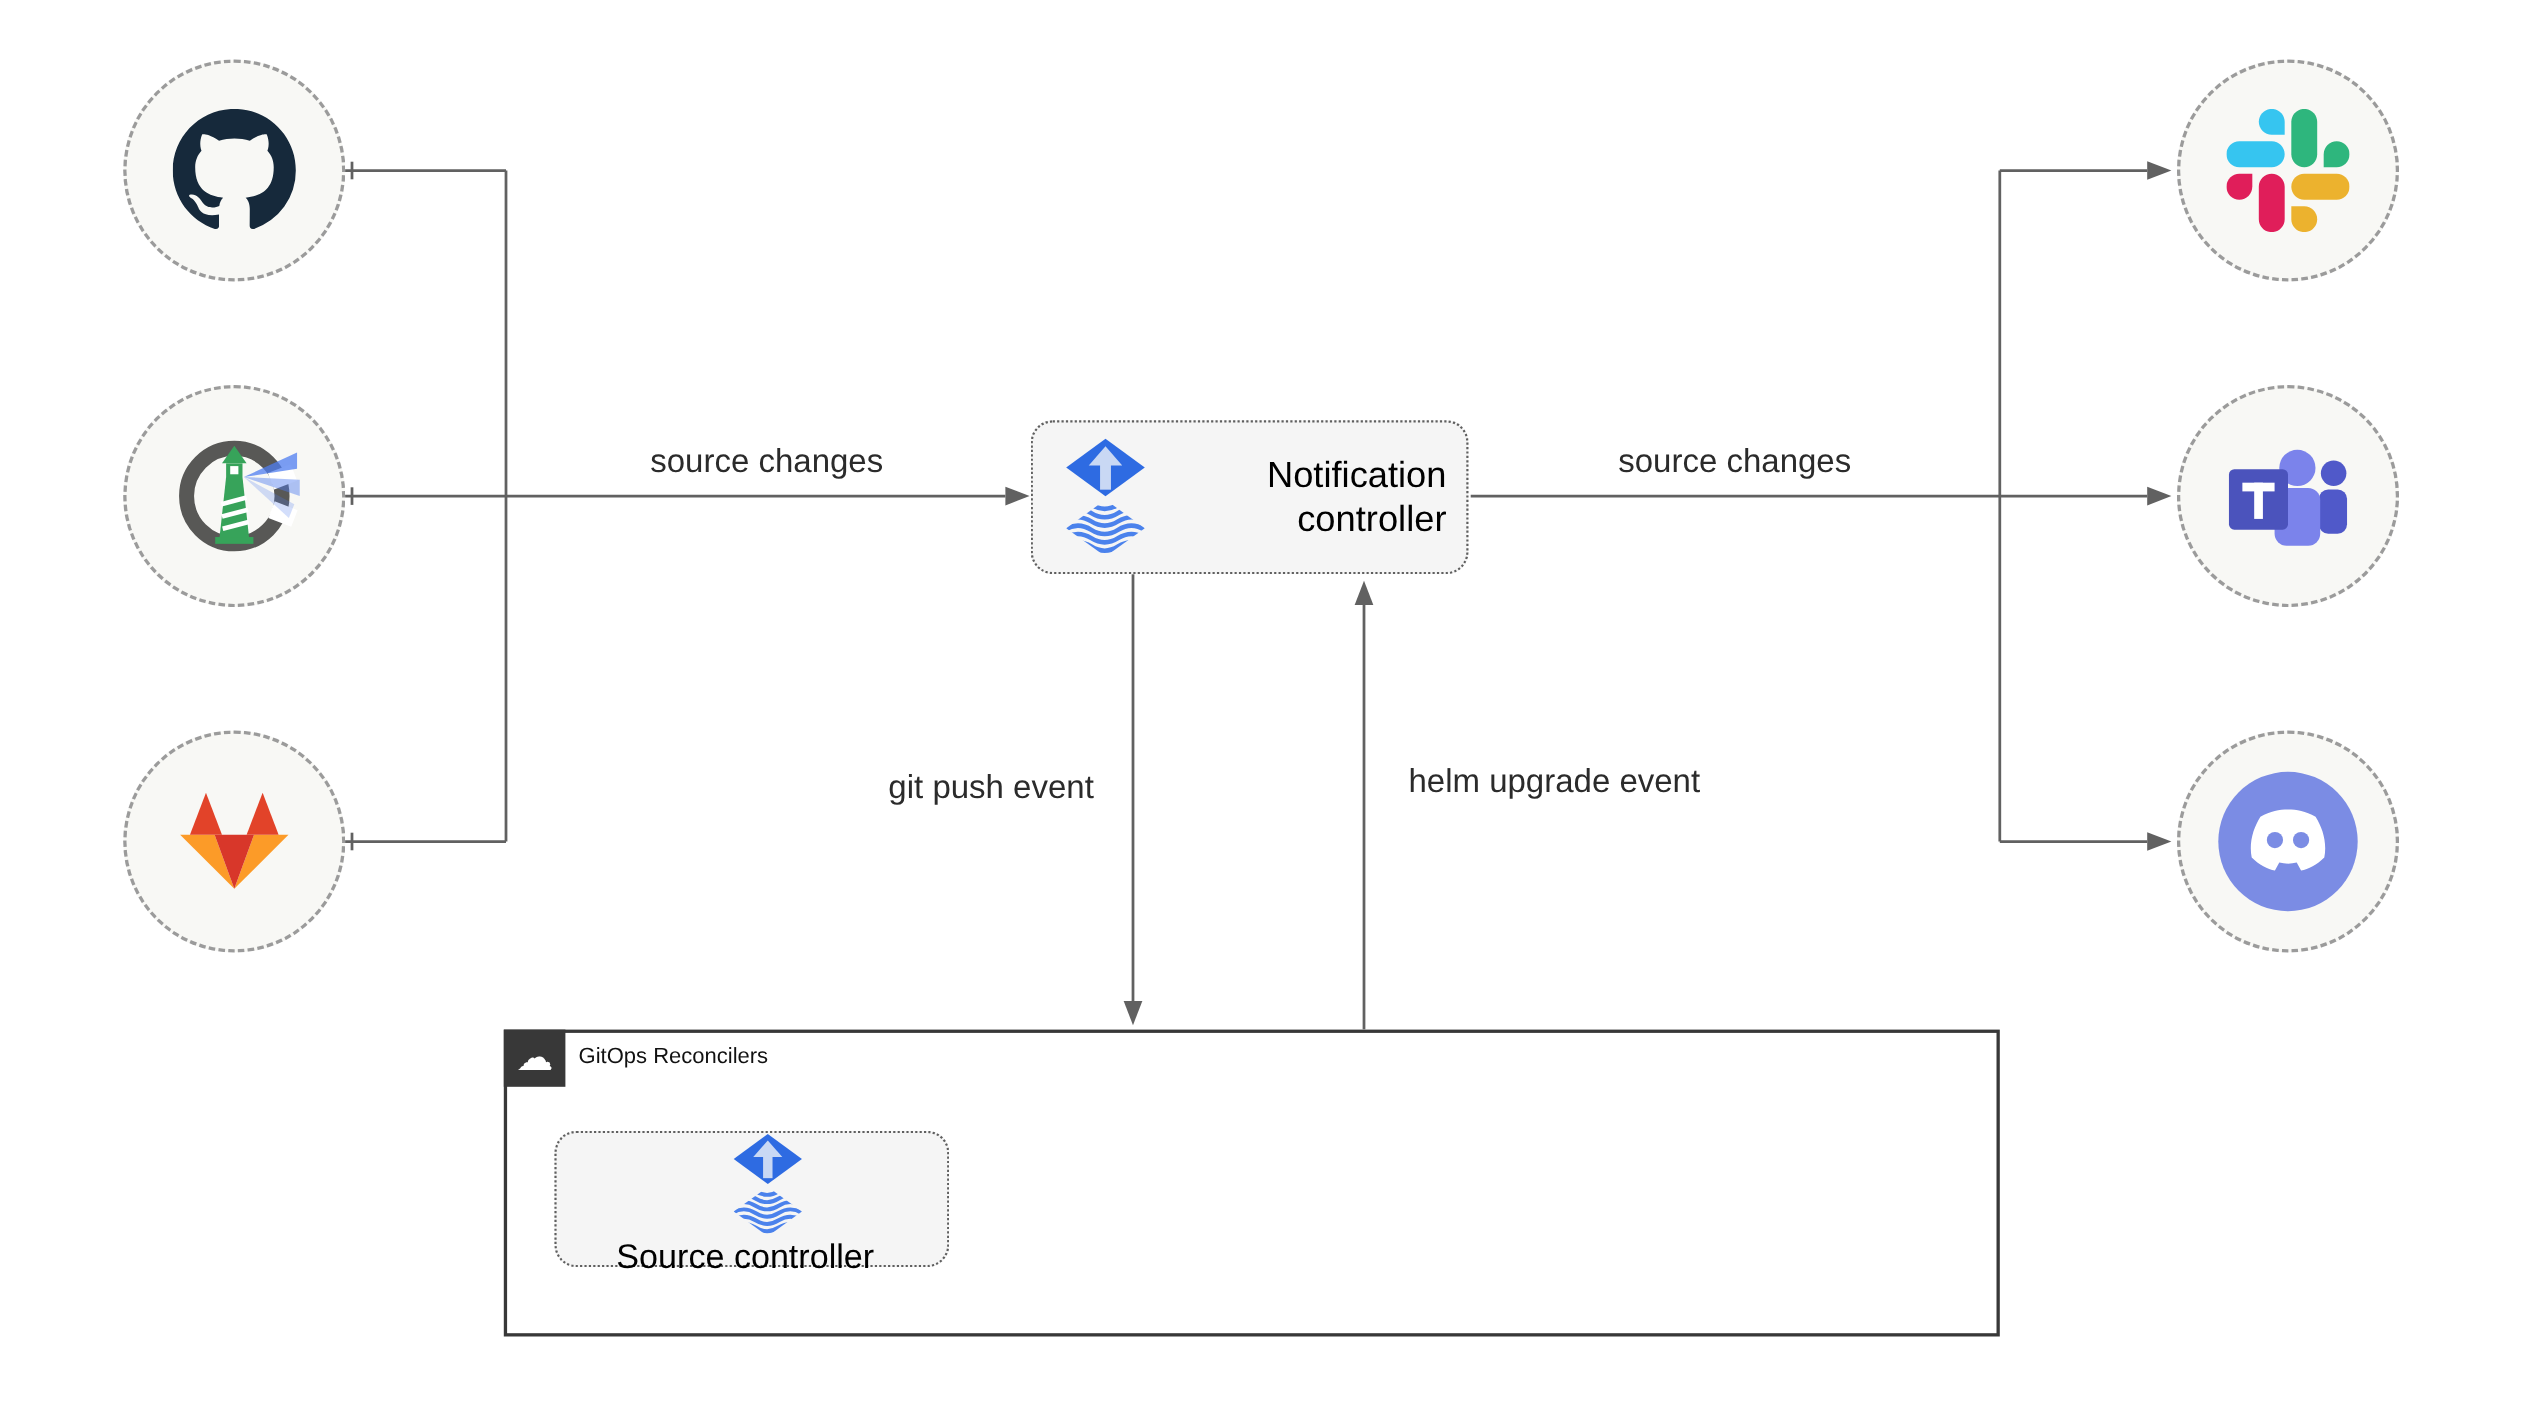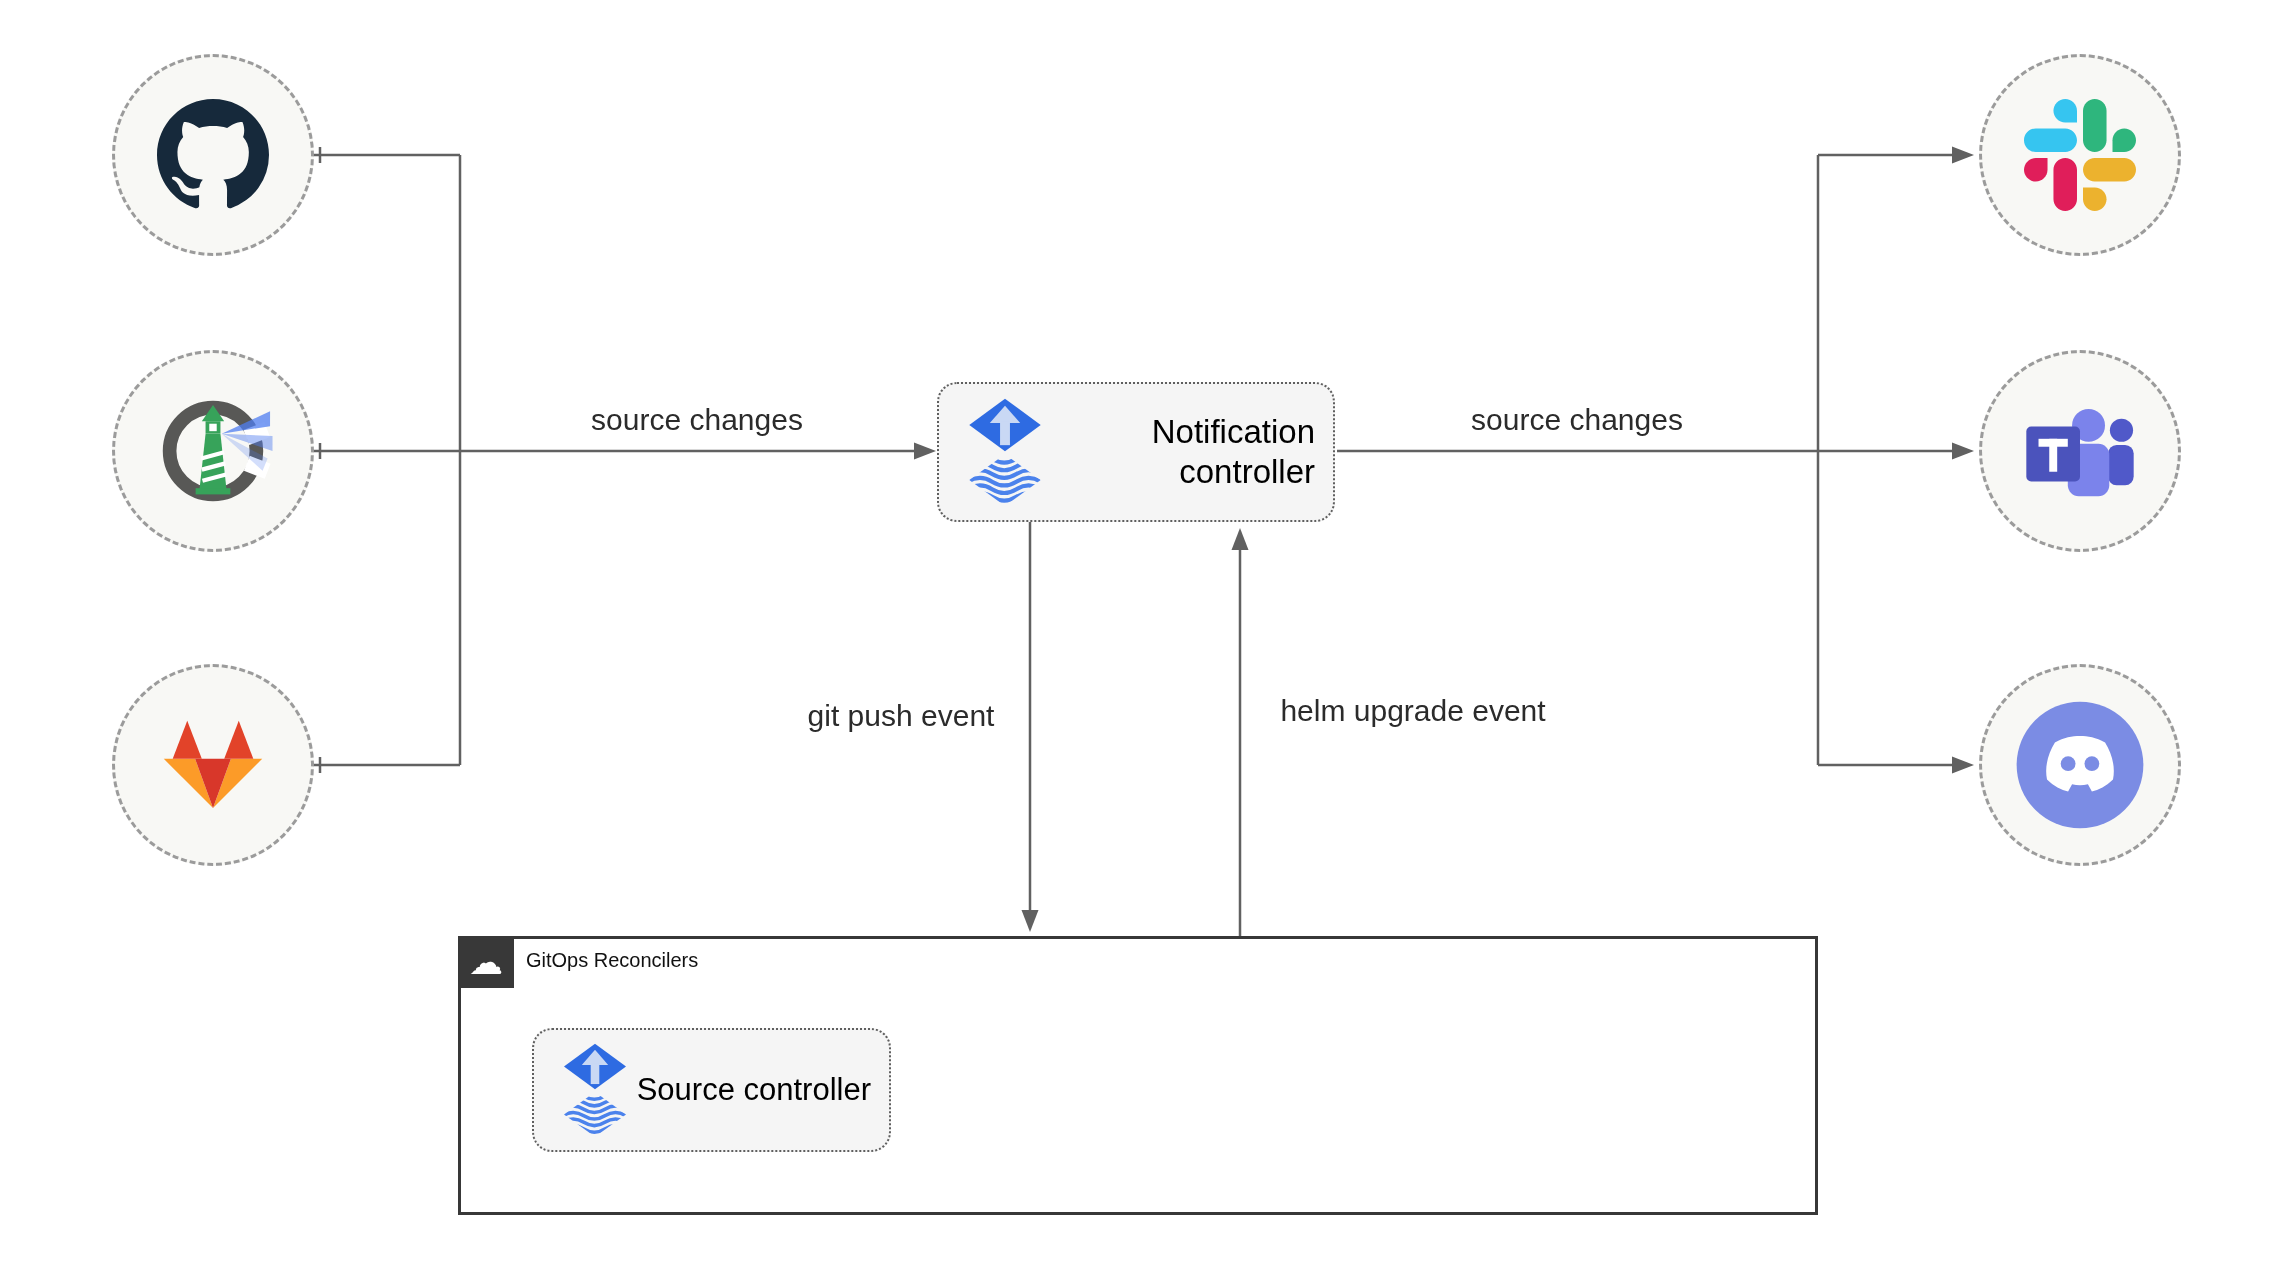--- a/index.html
+++ b/index.html
@@ -16,21 +16,21 @@
   .edge-label{position:absolute;transform:translate(-50%,-50%);font-size:30px;color:#2b2b2b;
               white-space:nowrap;z-index:4;text-align:right;}
   #gitops-box{position:absolute;left:458px;top:936px;width:1360px;height:279px;
               border:3px solid #383838;box-sizing:border-box;background:#fff;z-index:2;}
   #gitops-corner{position:absolute;left:458px;top:936px;width:56px;height:52px;background:#383838;
                  z-index:3;display:flex;align-items:center;justify-content:center;color:#fff;font-size:34px;line-height:1;}
   #gitops-title{position:absolute;left:526px;top:949px;font-size:20px;color:#111;z-index:3;}
   #notification-box{left:937px;top:382px;width:398px;height:140px;}
   #notification-box .lbl{font-size:33px;}
   .small-ctl .lbl{font-size:31px;}
-  #source-box{left:532px;top:1028px;width:359px;height:124px;}
+  #source-box{left:504px;top:1028px;width:359px;height:124px;flex-direction:column;}
   #kustomize-box{left:955px;top:1028px;width:357px;height:124px;}
   #helm-box{left:1403px;top:1028px;width:357px;height:124px;}
 </style>
 </head>
 <body>
 
 <div id="canvas">
 
   <svg width="0" height="0" style="position:absolute">
     <defs>

